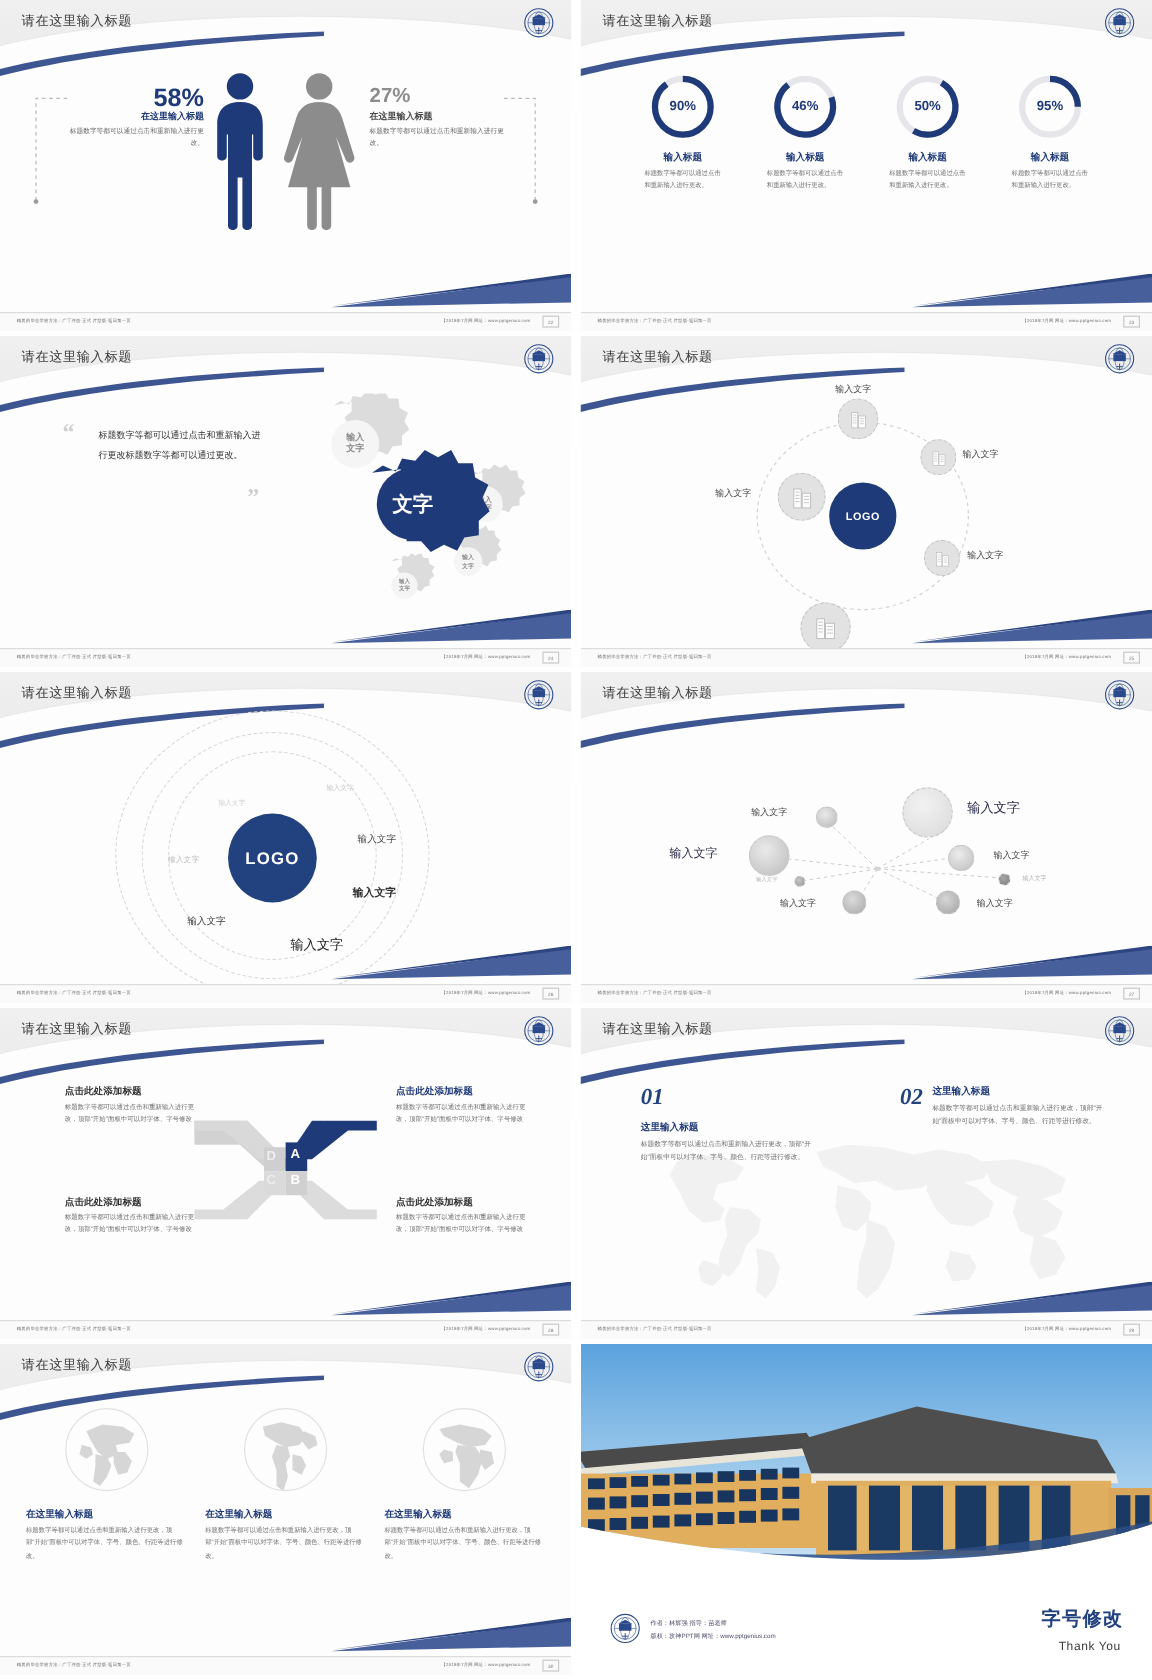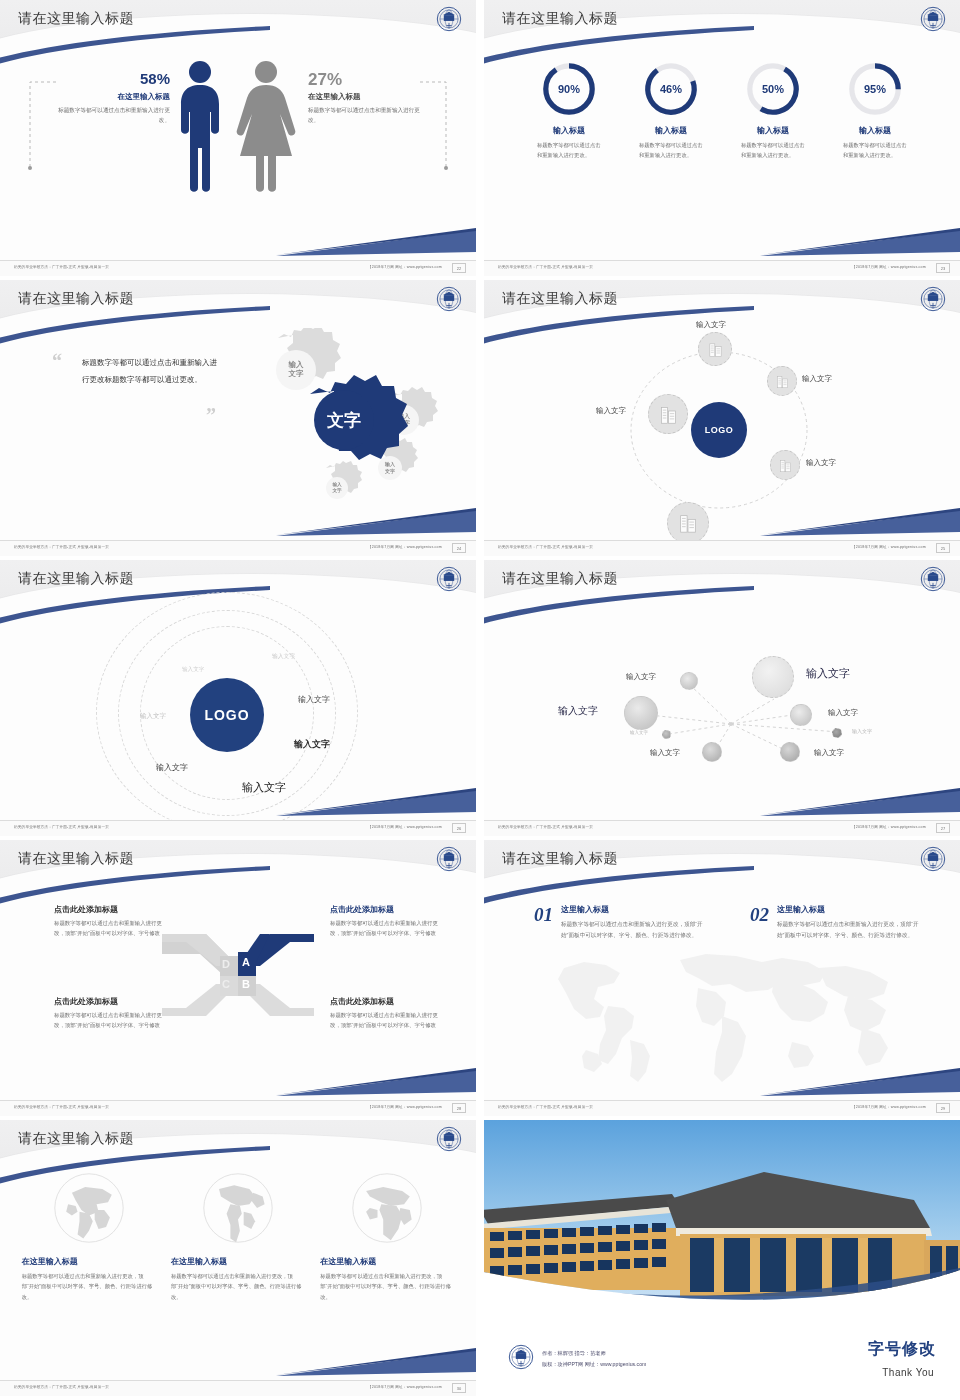--- a/index.html
+++ b/index.html
@@ -41,21 +41,21 @@
     overflow: hidden; pointer-events: none;
   }
   .swoosh svg { display: block; }
   .wedge {
     position: absolute; right: 0; bottom: 18px;
     width: 200px; height: 30px; overflow: hidden;
   }
   .wedge svg { display: block; }
   .slide-title {
     position: absolute; left: 18px; top: 10px;
-    font-size: 14px; color: #3a3a3a; letter-spacing: .5px;
+    font-size: 11px; color: #3a3a3a; letter-spacing: .5px;
     white-space: nowrap;
   }
   .emblem {
     position: absolute; right: 14px; top: 6px;
     width: 26px; height: 26px;
   }
   .footer {
     position: absolute; left: 0; bottom: 0; width: 100%; height: 16px;
     border-top: 1px solid #dcdcdc;
     background: #fafafa;
@@ -74,21 +74,21 @@
     font-size: 4px; color: #777; display: flex;
     align-items: center; justify-content: center;
   }
   .body { position: absolute; left: 0; top: 44px; width: 100%; height: 212px; }
 
   
   .s1-wrap { position: relative; width: 100%; height: 100%; }
   .s1-brackets { position: absolute; left: 22px; top: 20px; width: 432px; height: 120px; }
   .s1-pct-l {
     position: absolute; left: 110px; top: 26px; text-align: right; width: 60px;
-    font-size: 15px; font-weight: bold; color: #1f3a78;
+    font-size: 21px; font-weight: bold; color: #1f3a78;
   }
   .s1-sub-l {
     position: absolute; left: 78px; top: 48px; width: 92px; text-align: right;
     font-size: 7.5px; font-weight: bold; color: #1f3a78;
   }
   .s1-txt-l {
     position: absolute; left: 58px; top: 62px; width: 112px; text-align: right;
     font-size: 5.6px; color: #6b6b6b; line-height: 1.7;
   }
   .s1-pct-r {
@@ -775,21 +775,21 @@
           <path d="M262 48 l22 2 18 8 14 12 -4 12 -14 8 -18 -2 -12 -12 -8 -16 z"></path>
           <path d="M306 36 l28 -2 24 6 18 10 -4 12 -18 6 -22 -4 -18 -10 z"></path>
           <path d="M336 64 l24 4 14 10 -6 14 -16 8 -14 -6 -6 -16 z"></path>
           <path d="M350 96 l18 6 8 14 -8 14 -14 4 -8 -14 z"></path>
           <path d="M280 110 l16 4 6 10 -6 10 -14 2 -6 -12 z"></path>
           <path d="M74 118 l12 4 4 10 -8 8 -10 -4 -2 -12 z"></path>
         </g>
       </svg>
 
       <div class="num-block" style="left:50px;">
-        <div style="display:flex; align-items:flex-start; gap:8px;">
+        <div style="display:flex; align-items:flex-start; gap:8px;flex-direction:column;">
           <div class="big-num">01</div>
           <div>
             <div class="num-head">这里输入标题</div>
             <div class="num-body">标题数字等都可以通过点击和重新输入进行更改，顶部“开始”面板中可以对字体、字号、颜色、行距等进行修改。</div>
           </div>
         </div>
       </div>
 
       <div class="num-block" style="left:266px;">
         <div style="display:flex; align-items:flex-start; gap:8px;justify-content:space-between;">

